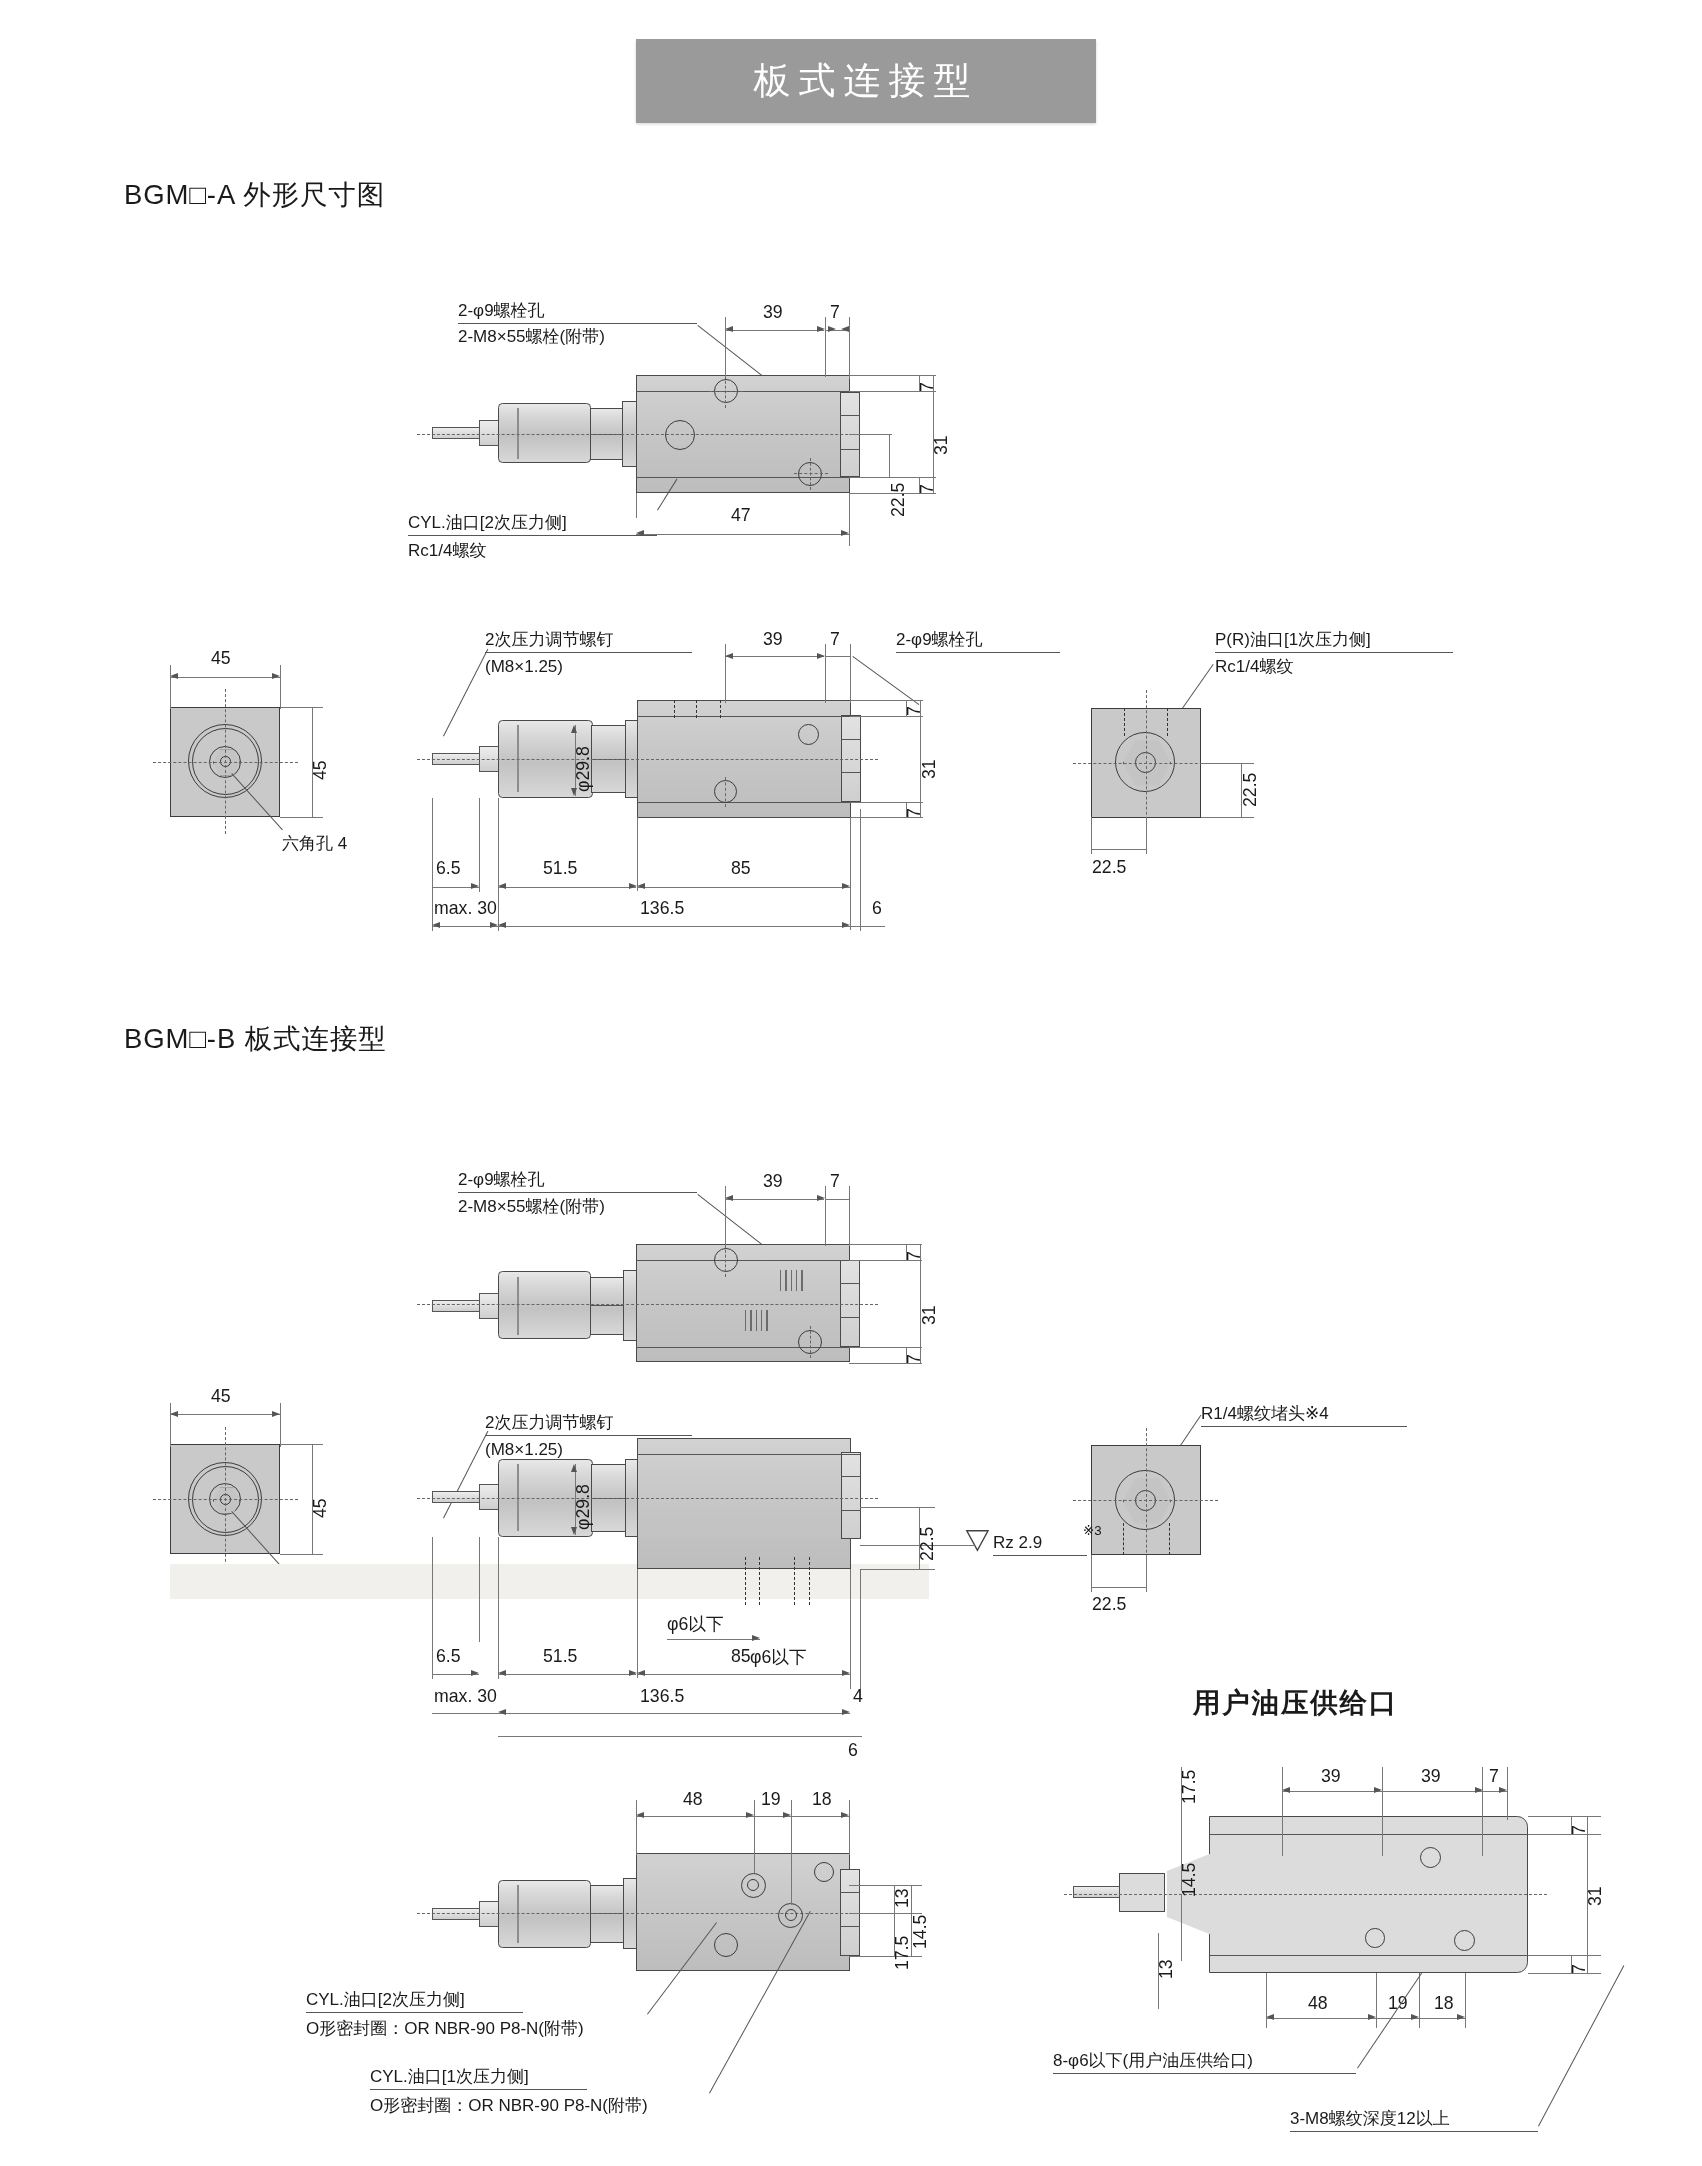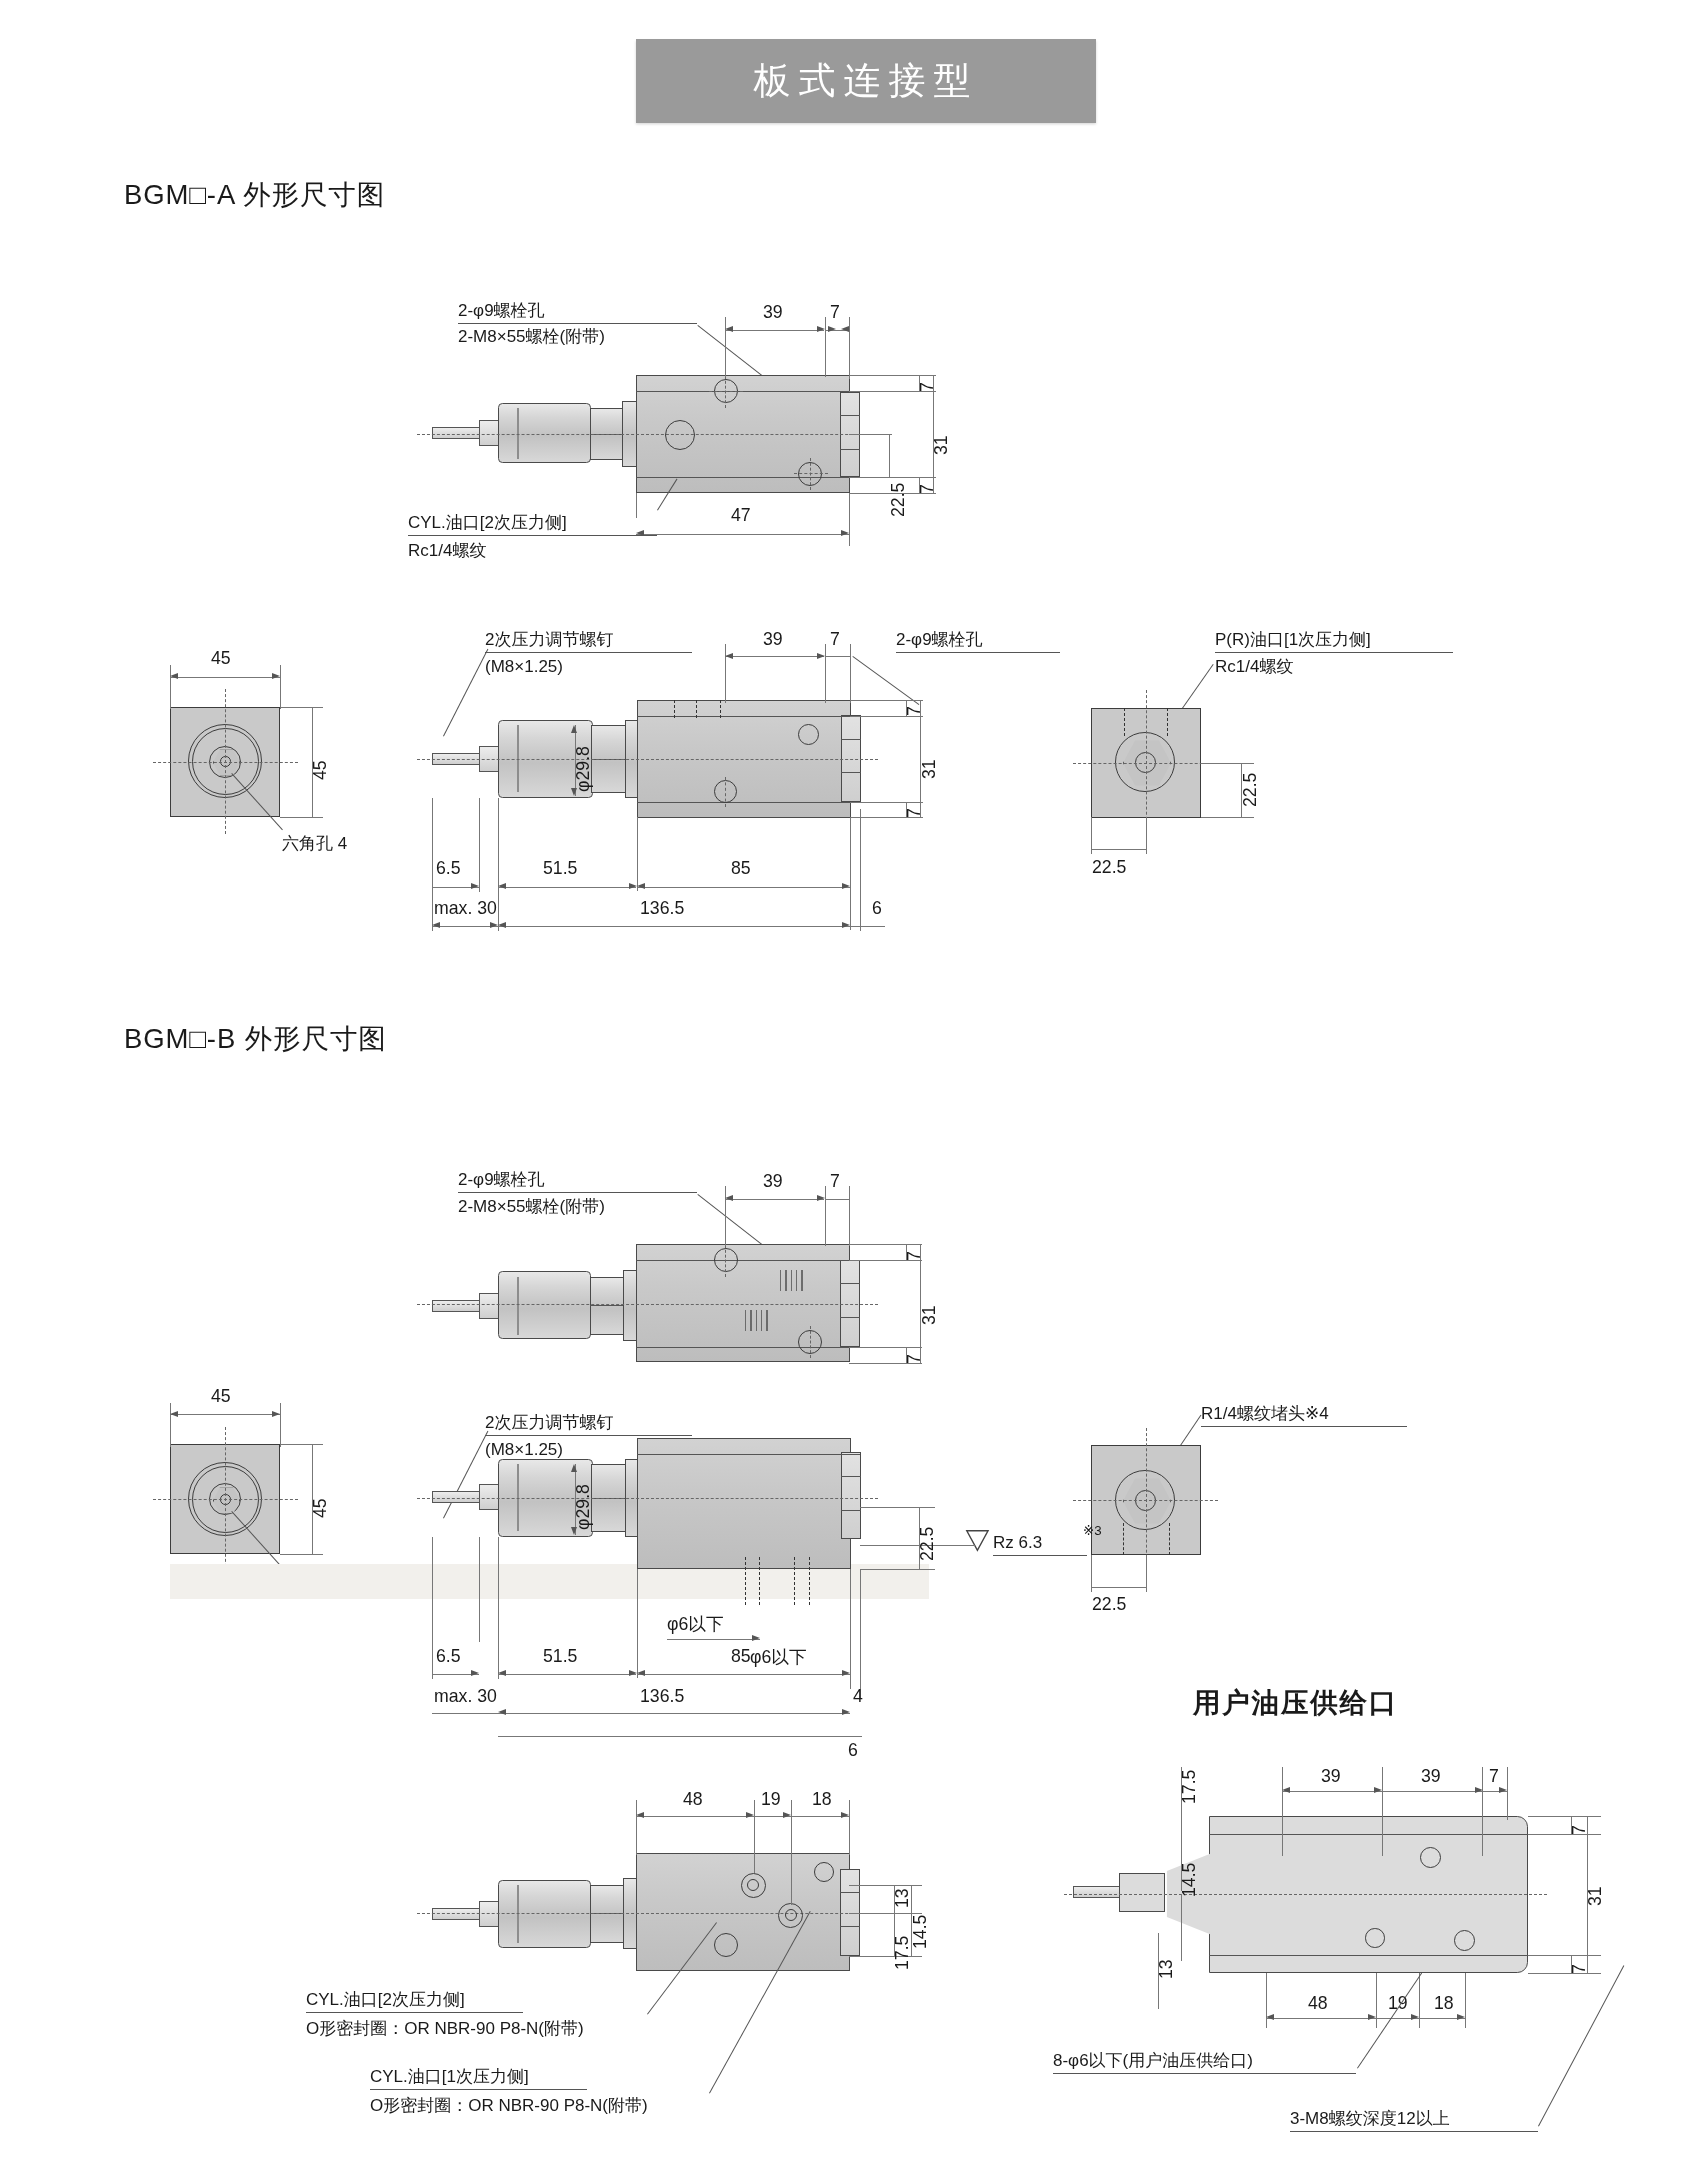--- a/index.html
+++ b/index.html
@@ -282,21 +282,21 @@
   <div class="abs ln-thin-h" style="left:1201px; top:817px; width:53px;"></div>
   <div class="abs ln-thin-v" style="left:1241px; top:763px; height:55px;"></div>
   <div class="abs dim-v" style="left:1240px; top:807px;">22.5</div>
 
   <div class="abs ln-thin-v" style="left:1091px; top:817px; height:37px;"></div>
   <div class="abs ln-thin-v" style="left:1146px; top:817px; height:37px;"></div>
   <div class="abs ln-thin-h" style="left:1091px; top:849px; width:55px;"></div>
   <div class="abs dim" style="left:1092px; top:857px;">22.5</div>
 </div>
 
-<div class="abs section-heading" style="left:124px; top:1021px;">BGM□-B  外形尺寸图</div>
+<div class="abs section-heading" style="left:124px; top:1021px;">BGM□-B  板式连接型</div>
 
 <div class="abs">
   <div class="abs lbl u" style="left:458px; top:1169px; width:239px;">2-φ9螺栓孔</div>
   <div class="abs lbl" style="left:458px; top:1196px;">2-M8×55螺栓(附带)</div>
   <div class="abs leader" style="left:698px; top:1194px; width:94px; transform:rotate(38deg);"></div>
   <div class="abs arrowR" style="left:778px; top:1254px; transform:rotate(52deg);"></div>
 
   <div class="abs rod" style="left:432px; top:1300px; width:49px; height:11.5px;"></div>
   <div class="abs rod" style="left:479px; top:1293px; width:21px; height:26px;"></div>
   <div class="abs cyl" style="left:498px; top:1271px; width:93px; height:68px; border-radius:4.4px;"></div>
@@ -404,21 +404,21 @@
   <div class="abs dash-v" style="left:794px; top:1557px; height:48px;"></div>
   <div class="abs dash-v" style="left:809px; top:1557px; height:48px;"></div>
 
   <div class="abs" style="left:966px; top:1529px; width:0; height:0;
         border-left:10.6px solid transparent; border-right:10.6px solid transparent;
         border-top:0;">
     <svg width="26.6" height="23" style="position:absolute;left:-10.6px;top:0;" viewBox="0 0 30 26">
       <polygon points="2,2 26,2 14,24" fill="none" stroke="#444" stroke-width="1.6"></polygon>
     </svg>
   </div>
-  <div class="abs lbl u" style="left:993px; top:1532px; width:94px;">Rz 6.3</div>
+  <div class="abs lbl u" style="left:993px; top:1532px; width:94px;">Rz 2.9</div>
   <div class="abs small" style="left:1083px; top:1523px;">※3</div>
   <div class="abs ln-thin-h" style="left:860px; top:1545px; width:115px;"></div>
 
   <div class="abs ln-thin-h" style="left:860px; top:1507px; width:75px;"></div>
   <div class="abs ln-thin-h" style="left:860px; top:1569px; width:75px;"></div>
   <div class="abs ln-thin-v" style="left:919px; top:1507px; height:62px;"></div>
   <div class="abs dim-v" style="left:917px; top:1561px;">22.5</div>
 
   <div class="abs dim" style="left:667px; top:1612px;">φ6以下</div>
   <div class="abs ln-thin-h" style="left:667px; top:1639px; width:93px;"></div>

